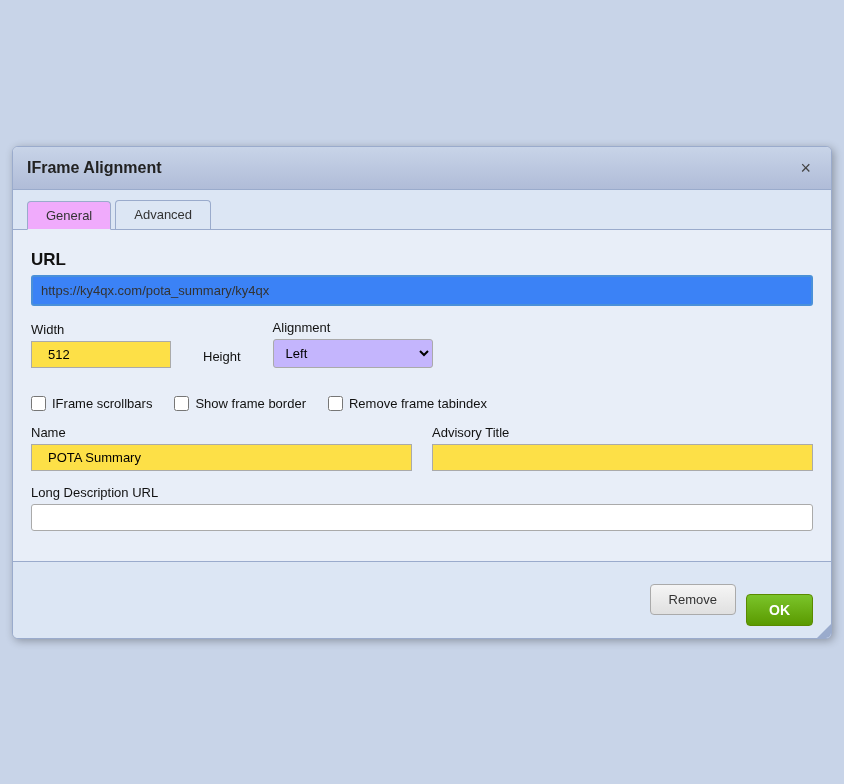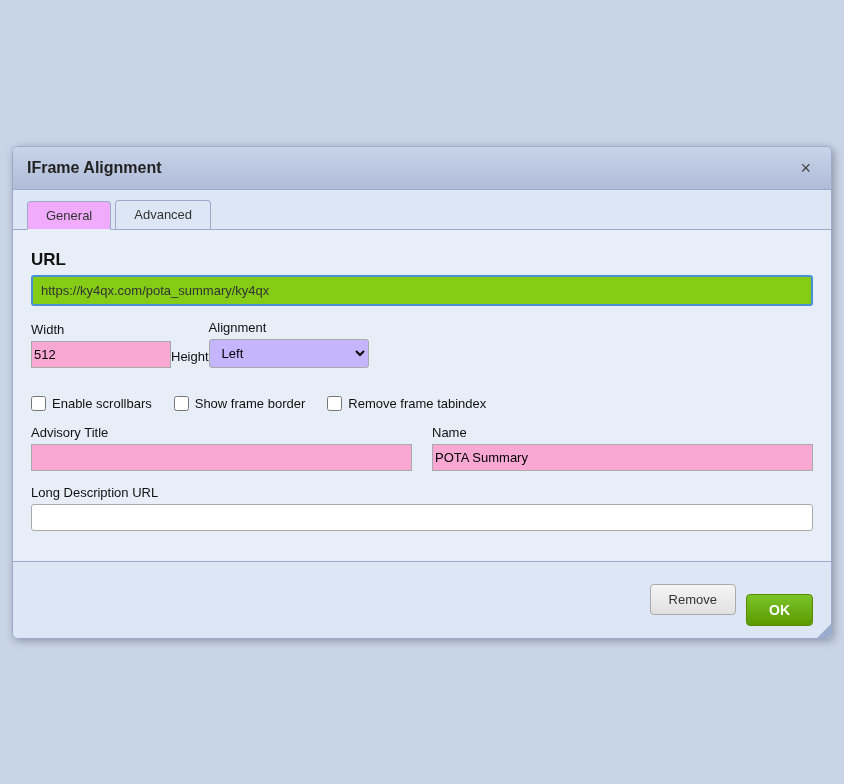--- a/index.html
+++ b/index.html
@@ -78,45 +78,45 @@
       color: #111;
       font-size: 17px;
     }
     .url-input {
       width: 100%;
       padding: 6px 8px;
       border: 2px solid #4a90d9;
       border-radius: 3px;
       font-size: 13px;
       color: #333;
-      background: #84cc16;
+      background: #3b82f6;
       margin-bottom: 14px;
       outline: none;
     }
     .row-fields {
       display: flex;
-      gap: 0;
+      gap: 32px;
       margin-bottom: 28px;
       align-items: flex-end;
     }
     .field-group {
       display: flex;
       flex-direction: column;
     }
     .field-group label {
       font-size: 13px;
       color: #111;
       margin-bottom: 4px;
     }
     .field-input {
-      padding: 5px 2px;
+      padding: 5px 16px;
       border: 1px solid #aaa;
       border-radius: 0;
       font-size: 13px;
-      background: #f9a8d4;
+      background: #fde047;
       width: 140px;
     }
     .field-select {
       padding: 5px 8px;
       border: 1px solid #aaa;
       border-radius: 3px;
       font-size: 13px;
       background: #c4b5fd;
       width: 160px;
       cursor: pointer;
@@ -238,40 +238,40 @@
           <option>Left</option>
           <option>Center</option>
           <option>Right</option>
         </select>
       </div>
     </div>
 
     <div class="checkboxes-row">
       <label class="checkbox-label">
         <input type="checkbox" style="">
-        <span>Enable scrollbars</span>
+        <span>IFrame scrollbars</span>
       </label>
       <label class="checkbox-label">
         <input type="checkbox" style="">
         <span>Show frame border</span>
       </label>
       <label class="checkbox-label">
         <input type="checkbox" style="">
         <span>Remove frame tabindex</span>
       </label>
     </div>
 
     <div class="two-col-row">
       <div class="field-group">
+        <label>Name</label>
+        <input class="field-input" type="text" value="POTA Summary" style="">
+      </div>
+      <div class="field-group">
         <label>Advisory Title</label>
         <input class="field-input" type="text" value="" style="">
-      </div>
-      <div class="field-group">
-        <label>Name</label>
-        <input class="field-input" type="text" value="POTA Summary" style="">
       </div>
     </div>
 
     <div class="field-group" style="margin-bottom: 10px;">
       <label style="margin-bottom:4px; display:block;">Long Description URL</label>
       <input class="full-width-input" type="text" value="" style="">
     </div>
 
   </div>
 

